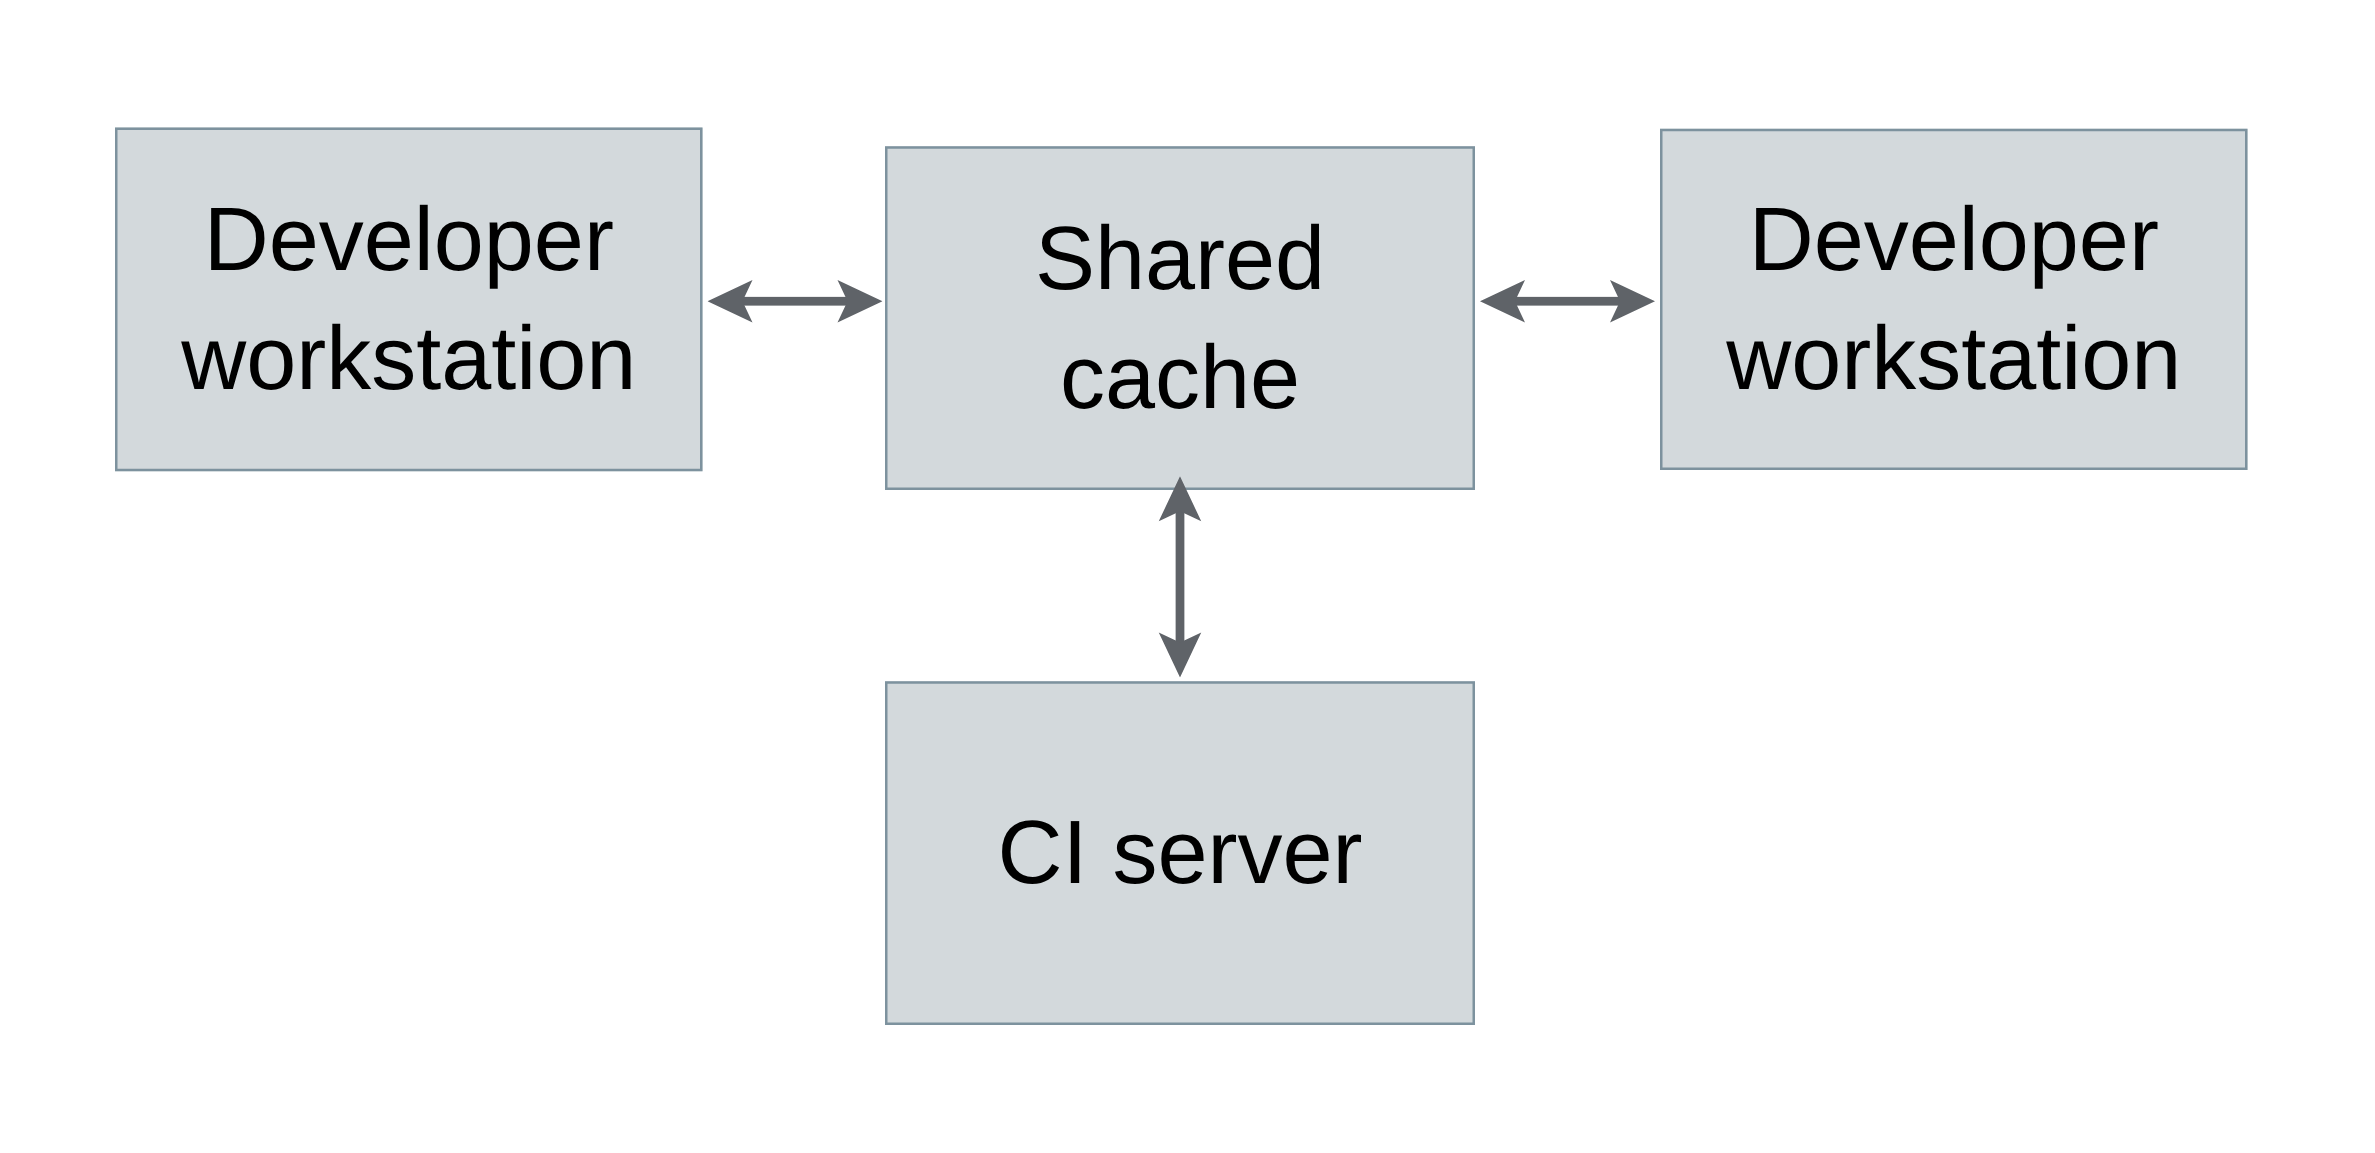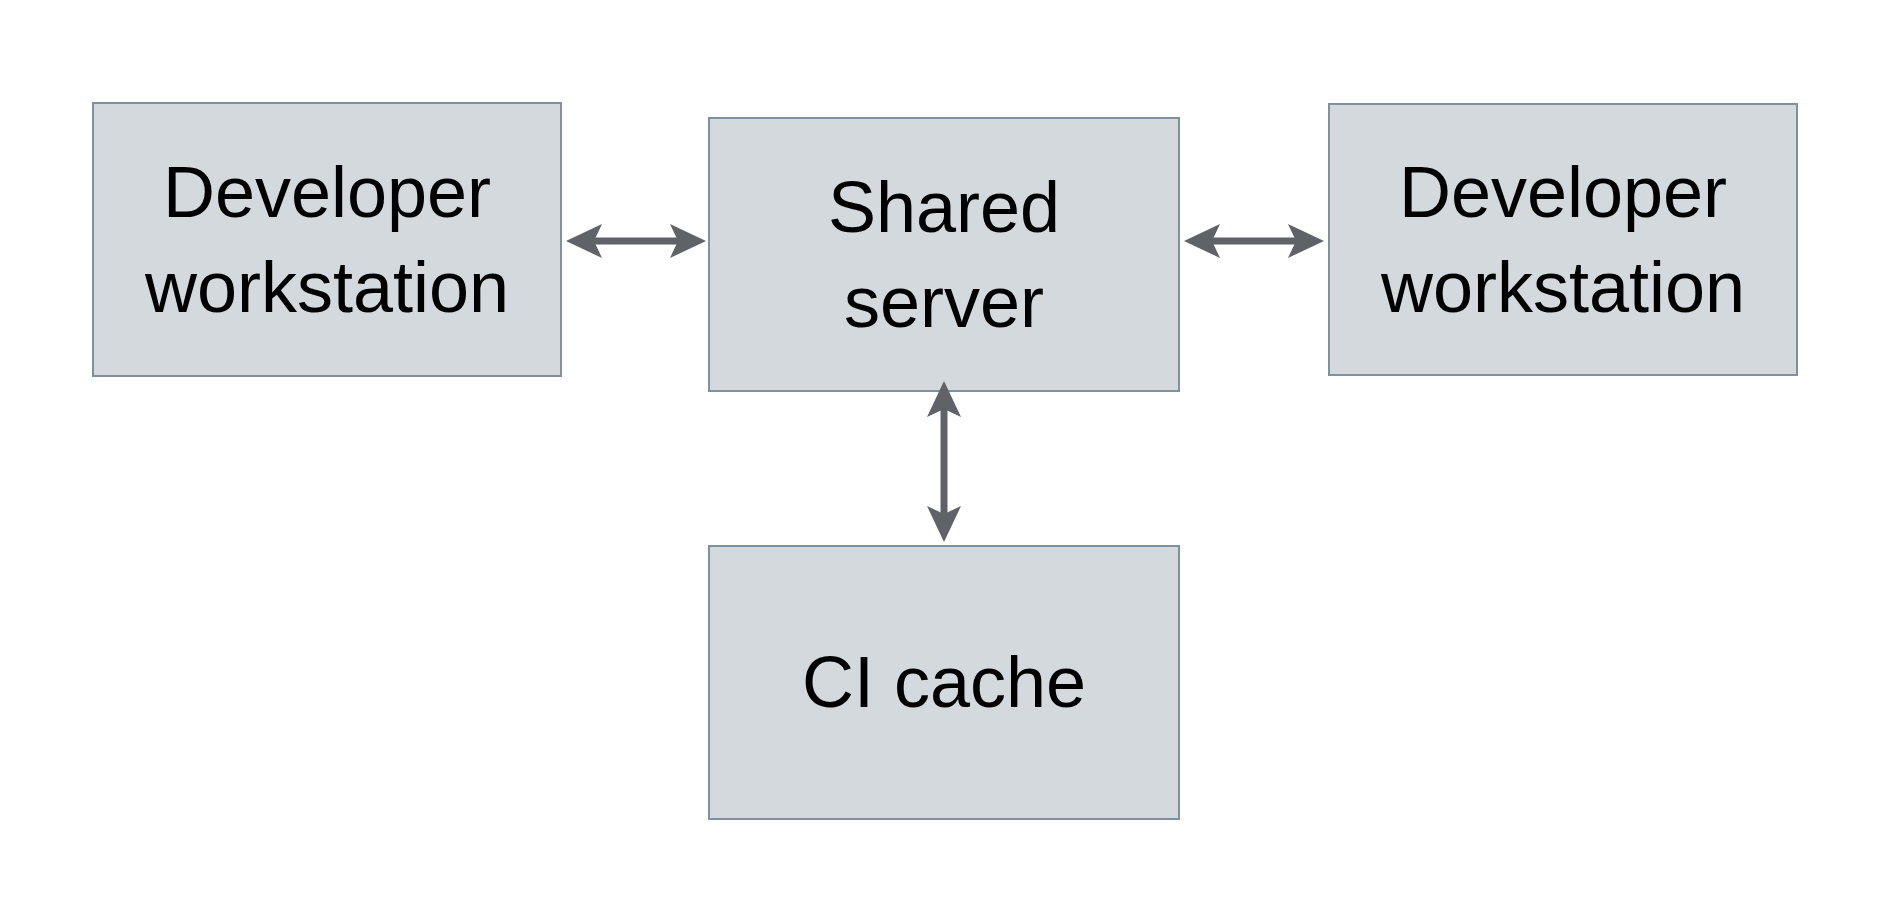--- a/index.html
+++ b/index.html
@@ -55,30 +55,30 @@
 
 <div class="canvas">
 
   <div class="node" id="node-dev-left">
     <span>Developer</span>
     <span>workstation</span>
   </div>
 
   <div class="node" id="node-cache">
     <span>Shared</span>
-    <span>server</span>
+    <span>cache</span>
   </div>
 
   <div class="node" id="node-dev-right">
     <span>Developer</span>
     <span>workstation</span>
   </div>
 
   <div class="node" id="node-ci">
-    <span>CI cache</span>
+    <span>CI server</span>
   </div>
 
   <div class="edge" id="edge-left">
     <svg width="140" height="44" viewBox="0 0 140 44" aria-hidden="true">
       <rect x="26" y="18.5" width="88" height="7"></rect>
       <path d="M140,22 L104,5 L112,22 L104,39 Z"></path>
       <path d="M0,22 L36,5 L28,22 L36,39 Z"></path>
     </svg>
   </div>
 

